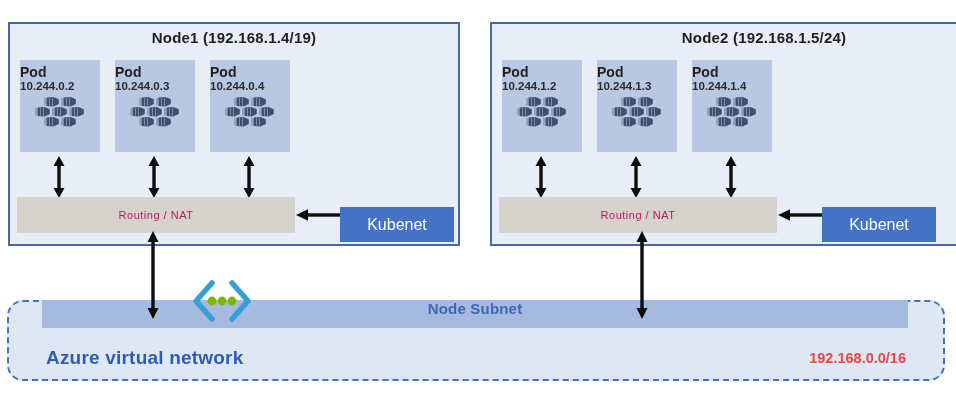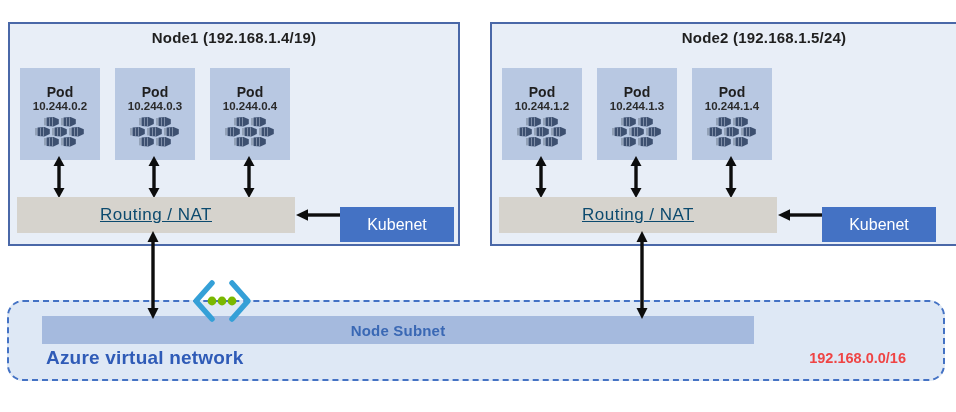--- a/index.html
+++ b/index.html
@@ -12,47 +12,47 @@
     background:var(--node-fill);border:2px solid var(--node-border);
     box-sizing:border-box;
   }
   .node1{left:8px;width:452px;}
   .node2{left:490px;width:548px;}
   .node-title{
     position:absolute;top:5px;left:0;width:100%;text-align:center;
     font-size:15px;font-weight:700;color:var(--text-dark);letter-spacing:.2px;
   }
   .pod{
-    position:absolute;top:44px;width:80px;height:92px;
-    background:var(--pod-fill);text-align:center;box-sizing:border-box;padding-top:17px;
+    position:absolute;top:36px;width:80px;height:92px;
+    background:var(--pod-fill);text-align:left;box-sizing:border-box;padding-top:5px;
   }
   .pod-label{font-size:14px;font-weight:700;color:var(--text-dark);line-height:15px;}
   .pod-ip{font-size:11.5px;font-weight:600;color:#2b2b2b;line-height:13px;}
   .pod-icon{display:block;margin:4px auto 0;}
   .pod.p1{left:10px;} .pod.p2{left:105px;} .pod.p3{left:200px;}
   .v-arrow{position:absolute;width:14px;height:42px;top:132px;}
   .v-arrow.a1{left:42px;} .v-arrow.a2{left:137px;} .v-arrow.a3{left:232px;}
   .routing{
     position:absolute;left:7px;top:173px;width:278px;height:36px;
     background:var(--routing-fill);display:flex;align-items:center;justify-content:center;
-    font-size:17px;color:#0c4a6e;letter-spacing:.5px;text-decoration:underline;
+    font-size:11px;color:#be185d;letter-spacing:.5px;
   }
   .kubenet{
     position:absolute;left:330px;top:183px;width:114px;height:35px;
     background:var(--kubenet-fill);display:flex;align-items:center;justify-content:center;
     font-size:16px;font-weight:400;color:var(--kubenet-text);
   }
   .h-arrow{position:absolute;left:286px;top:184px;width:44px;height:14px;}
   .vnet{
     position:absolute;left:7px;top:300px;width:938px;height:81px;box-sizing:border-box;
     background:var(--vnet-fill);border:2.5px dashed var(--vnet-border);border-radius:16px;
   }
   .subnet-bar{
-    position:absolute;left:42px;top:316px;width:712px;height:28px;
-    background:var(--subnet-bar-fill);display:flex;align-items:center;justify-content:center;
+    position:absolute;left:42px;top:300px;width:866px;height:28px;
+    background:var(--subnet-bar-fill);display:flex;align-items:flex-start;justify-content:center;
   }
   .subnet-label{font-size:15px;font-weight:700;color:var(--subnet-label-text);letter-spacing:.2px;}
   .subnet-cidr{
     position:absolute;right:50px;top:0;height:28px;line-height:28px;
     font-size:14.5px;font-weight:600;color:#2b2b2b;
   }
   .vnet-label{
     position:absolute;left:46px;top:347px;font-size:19px;font-weight:700;
     color:var(--vnet-label-text);letter-spacing:.2px;
   }

